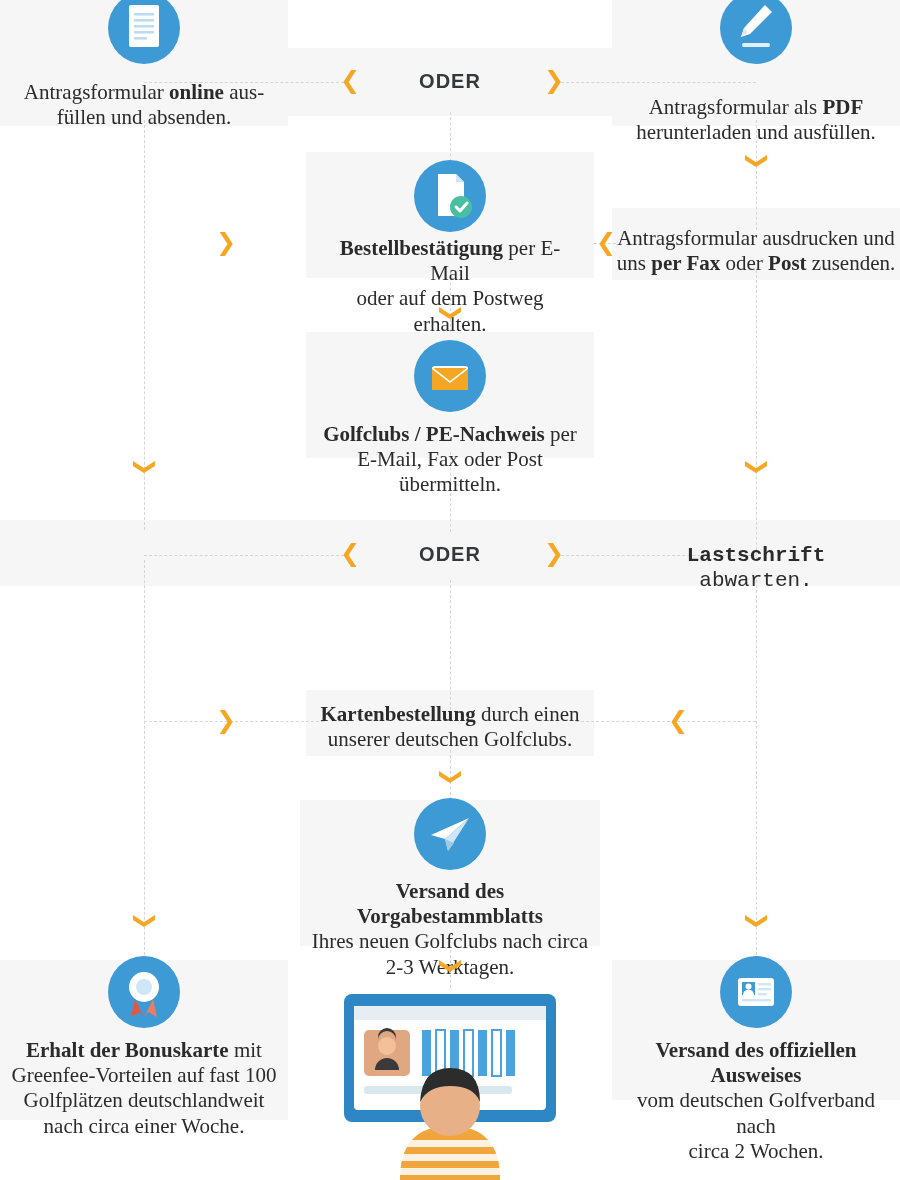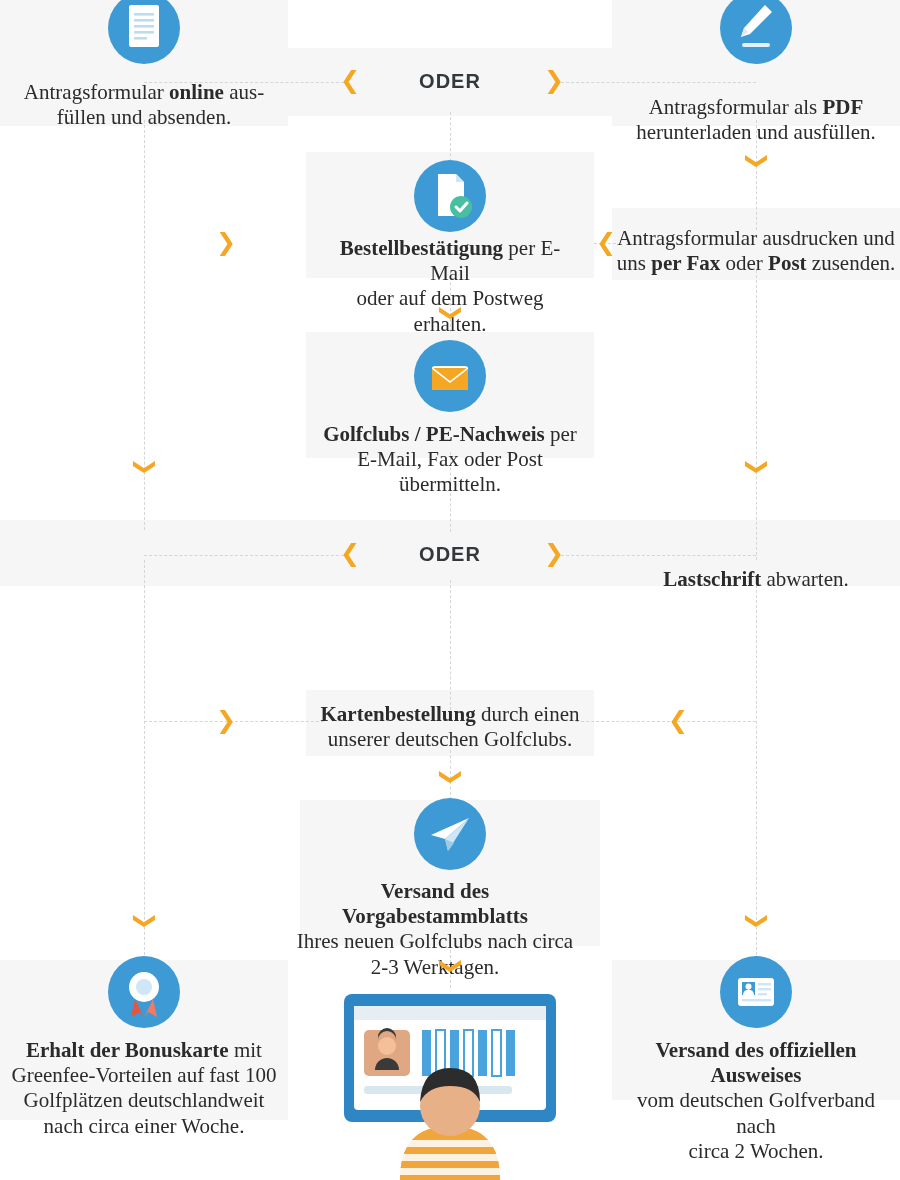--- a/index.html
+++ b/index.html
@@ -158,37 +158,37 @@
   <div class="txt" style="left:320px;top:422px;width:260px;"><b>Golfclubs / PE-Nachweis</b> per<br>E-Mail, Fax oder Post übermitteln.</div>
 
   <div class="chev down" style="left:136px;top:456px;transform:rotate(90deg);">❯</div>
   <div class="chev down" style="left:748px;top:456px;transform:rotate(90deg);">❯</div>
 
 
   <div class="chev left" style="left:340px;top:541px;">❮</div>
   <div class="oder" style="left:370px;top:543px;width:160px;">ODER</div>
   <div class="chev right" style="left:544px;top:541px;">❯</div>
 
-  <div class="txt" style="left:626px;top:567px;width:260px;"><b>Lastschrift</b> abwarten.</div>
+  <div class="txt" style="left:626px;top:543px;width:260px;font-family:Liberation Mono, monospace;"><b>Lastschrift</b> abwarten.</div>
 
   <div class="chev right" style="left:216px;top:708px;">❯</div>
   <div class="txt" style="left:320px;top:702px;width:260px;"><b>Kartenbestellung</b> durch einen<br>unserer deutschen Golfclubs.</div>
   <div class="chev left" style="left:668px;top:708px;">❮</div>
 
   <div class="chev down" style="left:442px;top:766px;transform:rotate(90deg);">❯</div>
 
   <div class="icon-wrap" style="left:414px;top:798px;width:72px;height:72px;">
     <svg width="72" height="72" viewBox="0 0 72 72">
       <circle cx="36" cy="36" r="36" fill="#3d9ad4"></circle>
       <path d="M55 20 L17 37 L31 41 Z" fill="#ffffff"></path>
       <path d="M55 20 L31 41 L34 53 Z" fill="#cfe6f6"></path>
       <path d="M31 41 L34 53 L40 45 Z" fill="#9ccbe8"></path>
     </svg>
   </div>
-  <div class="txt" style="left:295px;top:879px;width:280px;"><b>Versand des Vorgabestammblatts</b><br>Ihres neuen Golfclubs nach circa<br>2-3 Werktagen.</div>
+  <div class="txt" style="left:310px;top:879px;width:280px;"><b>Versand des Vorgabestammblatts</b><br>Ihres neuen Golfclubs nach circa<br>2-3 Werktagen.</div>
 
   <div class="chev down" style="left:136px;top:910px;transform:rotate(90deg);">❯</div>
   <div class="chev down" style="left:748px;top:910px;transform:rotate(90deg);">❯</div>
   <div class="chev down" style="left:442px;top:955px;transform:rotate(90deg);">❯</div>
 
   <div class="icon-wrap" style="left:108px;top:956px;width:72px;height:72px;">
     <svg width="72" height="72" viewBox="0 0 72 72">
       <circle cx="36" cy="36" r="36" fill="#3d9ad4"></circle>
       <circle cx="36" cy="31" r="15" fill="#ffffff"></circle>
       <circle cx="36" cy="31" r="8" fill="#cfe6f6"></circle>

